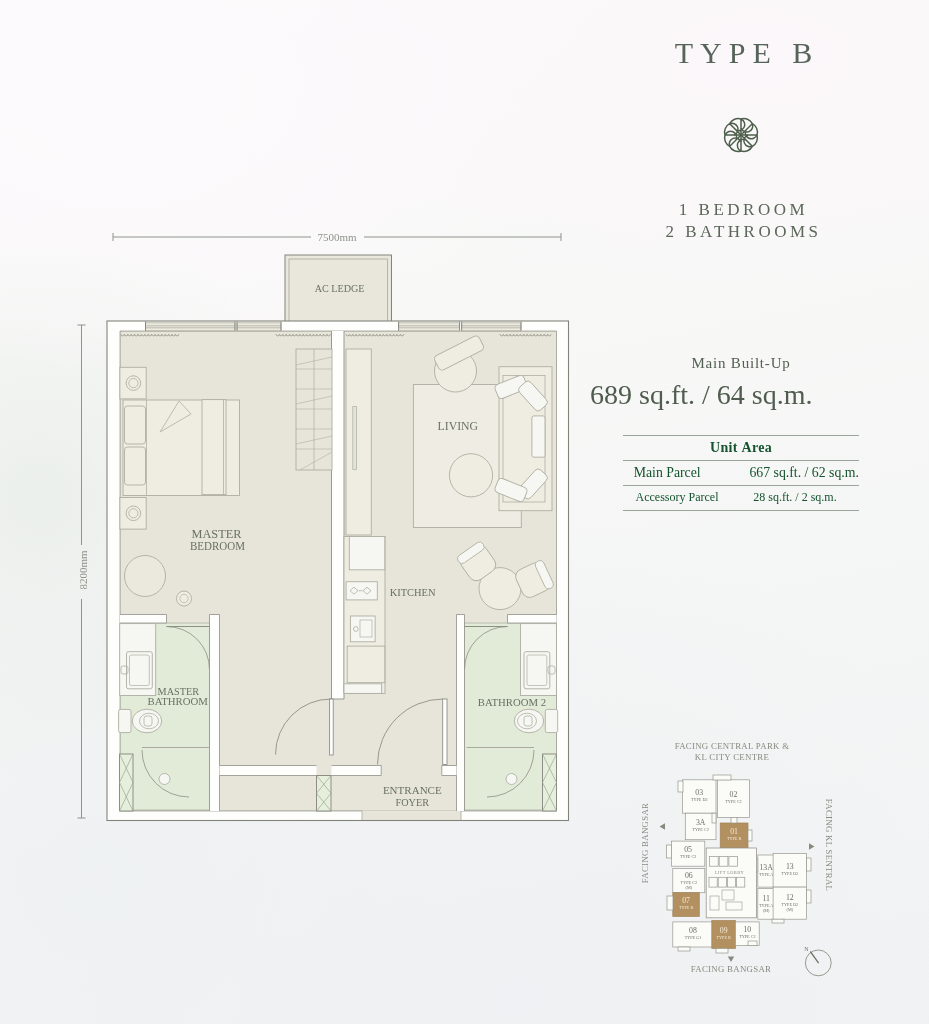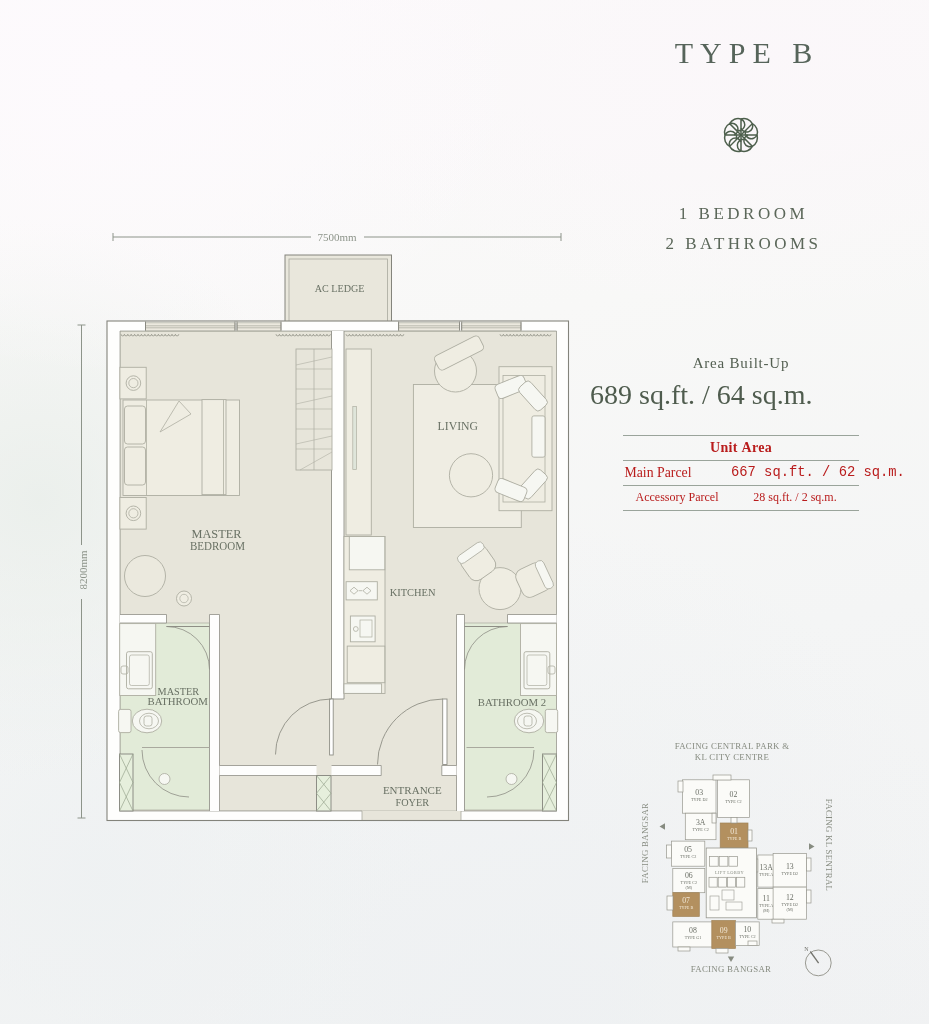--- a/index.html
+++ b/index.html
@@ -452,29 +452,29 @@
 <use href="#p" transform="rotate(45)"></use>
 <use href="#p" transform="rotate(90)"></use>
 <use href="#p" transform="rotate(135)"></use>
 <use href="#p" transform="rotate(180)"></use>
 <use href="#p" transform="rotate(225)"></use>
 <use href="#p" transform="rotate(270)"></use>
 <use href="#p" transform="rotate(315)"></use>
 </g>
 </svg>
 
-<div class="abs" style="left:590px;top:199px;width:300px;text-align:center;font-size:17px;letter-spacing:3.5px;color:#5b6759;line-height:30px;padding-left:3.5px;">1 BEDROOM<br>2 BATHROOMS</div>
-
-<div class="abs" style="left:591px;top:355px;width:300px;text-align:center;font-size:15px;letter-spacing:0.8px;color:#535f51;">Area Built-Up</div>
+<div class="abs" style="left:590px;top:199px;width:300px;text-align:center;font-size:17px;letter-spacing:3.5px;color:#5b6759;line-height:22px;padding-left:3.5px;">1 BEDROOM<br>2 BATHROOMS</div>
+
+<div class="abs" style="left:591px;top:355px;width:300px;text-align:center;font-size:15px;letter-spacing:0.8px;color:#535f51;">Main Built-Up</div>
 
 <div class="abs" style="left:590px;top:379px;width:300px;text-align:left;font-size:28px;letter-spacing:0;color:#4f5c4e;">689 sq.ft. / 64 sq.m.</div>
 
-<div class="abs" style="left:623px;top:435px;width:236px;color:#b91c1c;white-space:nowrap;line-height:15px;">
+<div class="abs" style="left:623px;top:435px;width:236px;color:#14532d;white-space:nowrap;line-height:15px;">
  <div style="border-top:1px solid #9aa49b;border-bottom:1px solid #9aa49b;padding:4px 0 5px;text-align:center;font-size:14px;font-weight:bold;letter-spacing:0.3px;">Unit&nbsp;Area</div>
  <div style="border-bottom:1px solid #9aa49b;padding:4px 0 5px;font-size:13.8px;display:flex;gap:38px;">
    <div style="width:108px;text-align:center;">Main Parcel</div>
-   <div style="width:128px;text-align:center;font-family:Liberation Mono, monospace;">667 sq.ft. / 62 sq.m.</div>
+   <div style="width:128px;text-align:center;">667 sq.ft. / 62 sq.m.</div>
  </div>
  <div style="border-bottom:1px solid #9aa49b;padding:4px 0 5px;font-size:12px;display:flex;">
    <div style="width:108px;text-align:center;">Accessory Parcel</div>
    <div style="width:128px;text-align:center;">28 sq.ft. / 2 sq.m.</div>
  </div>
 </div>
 
 </body></html>

